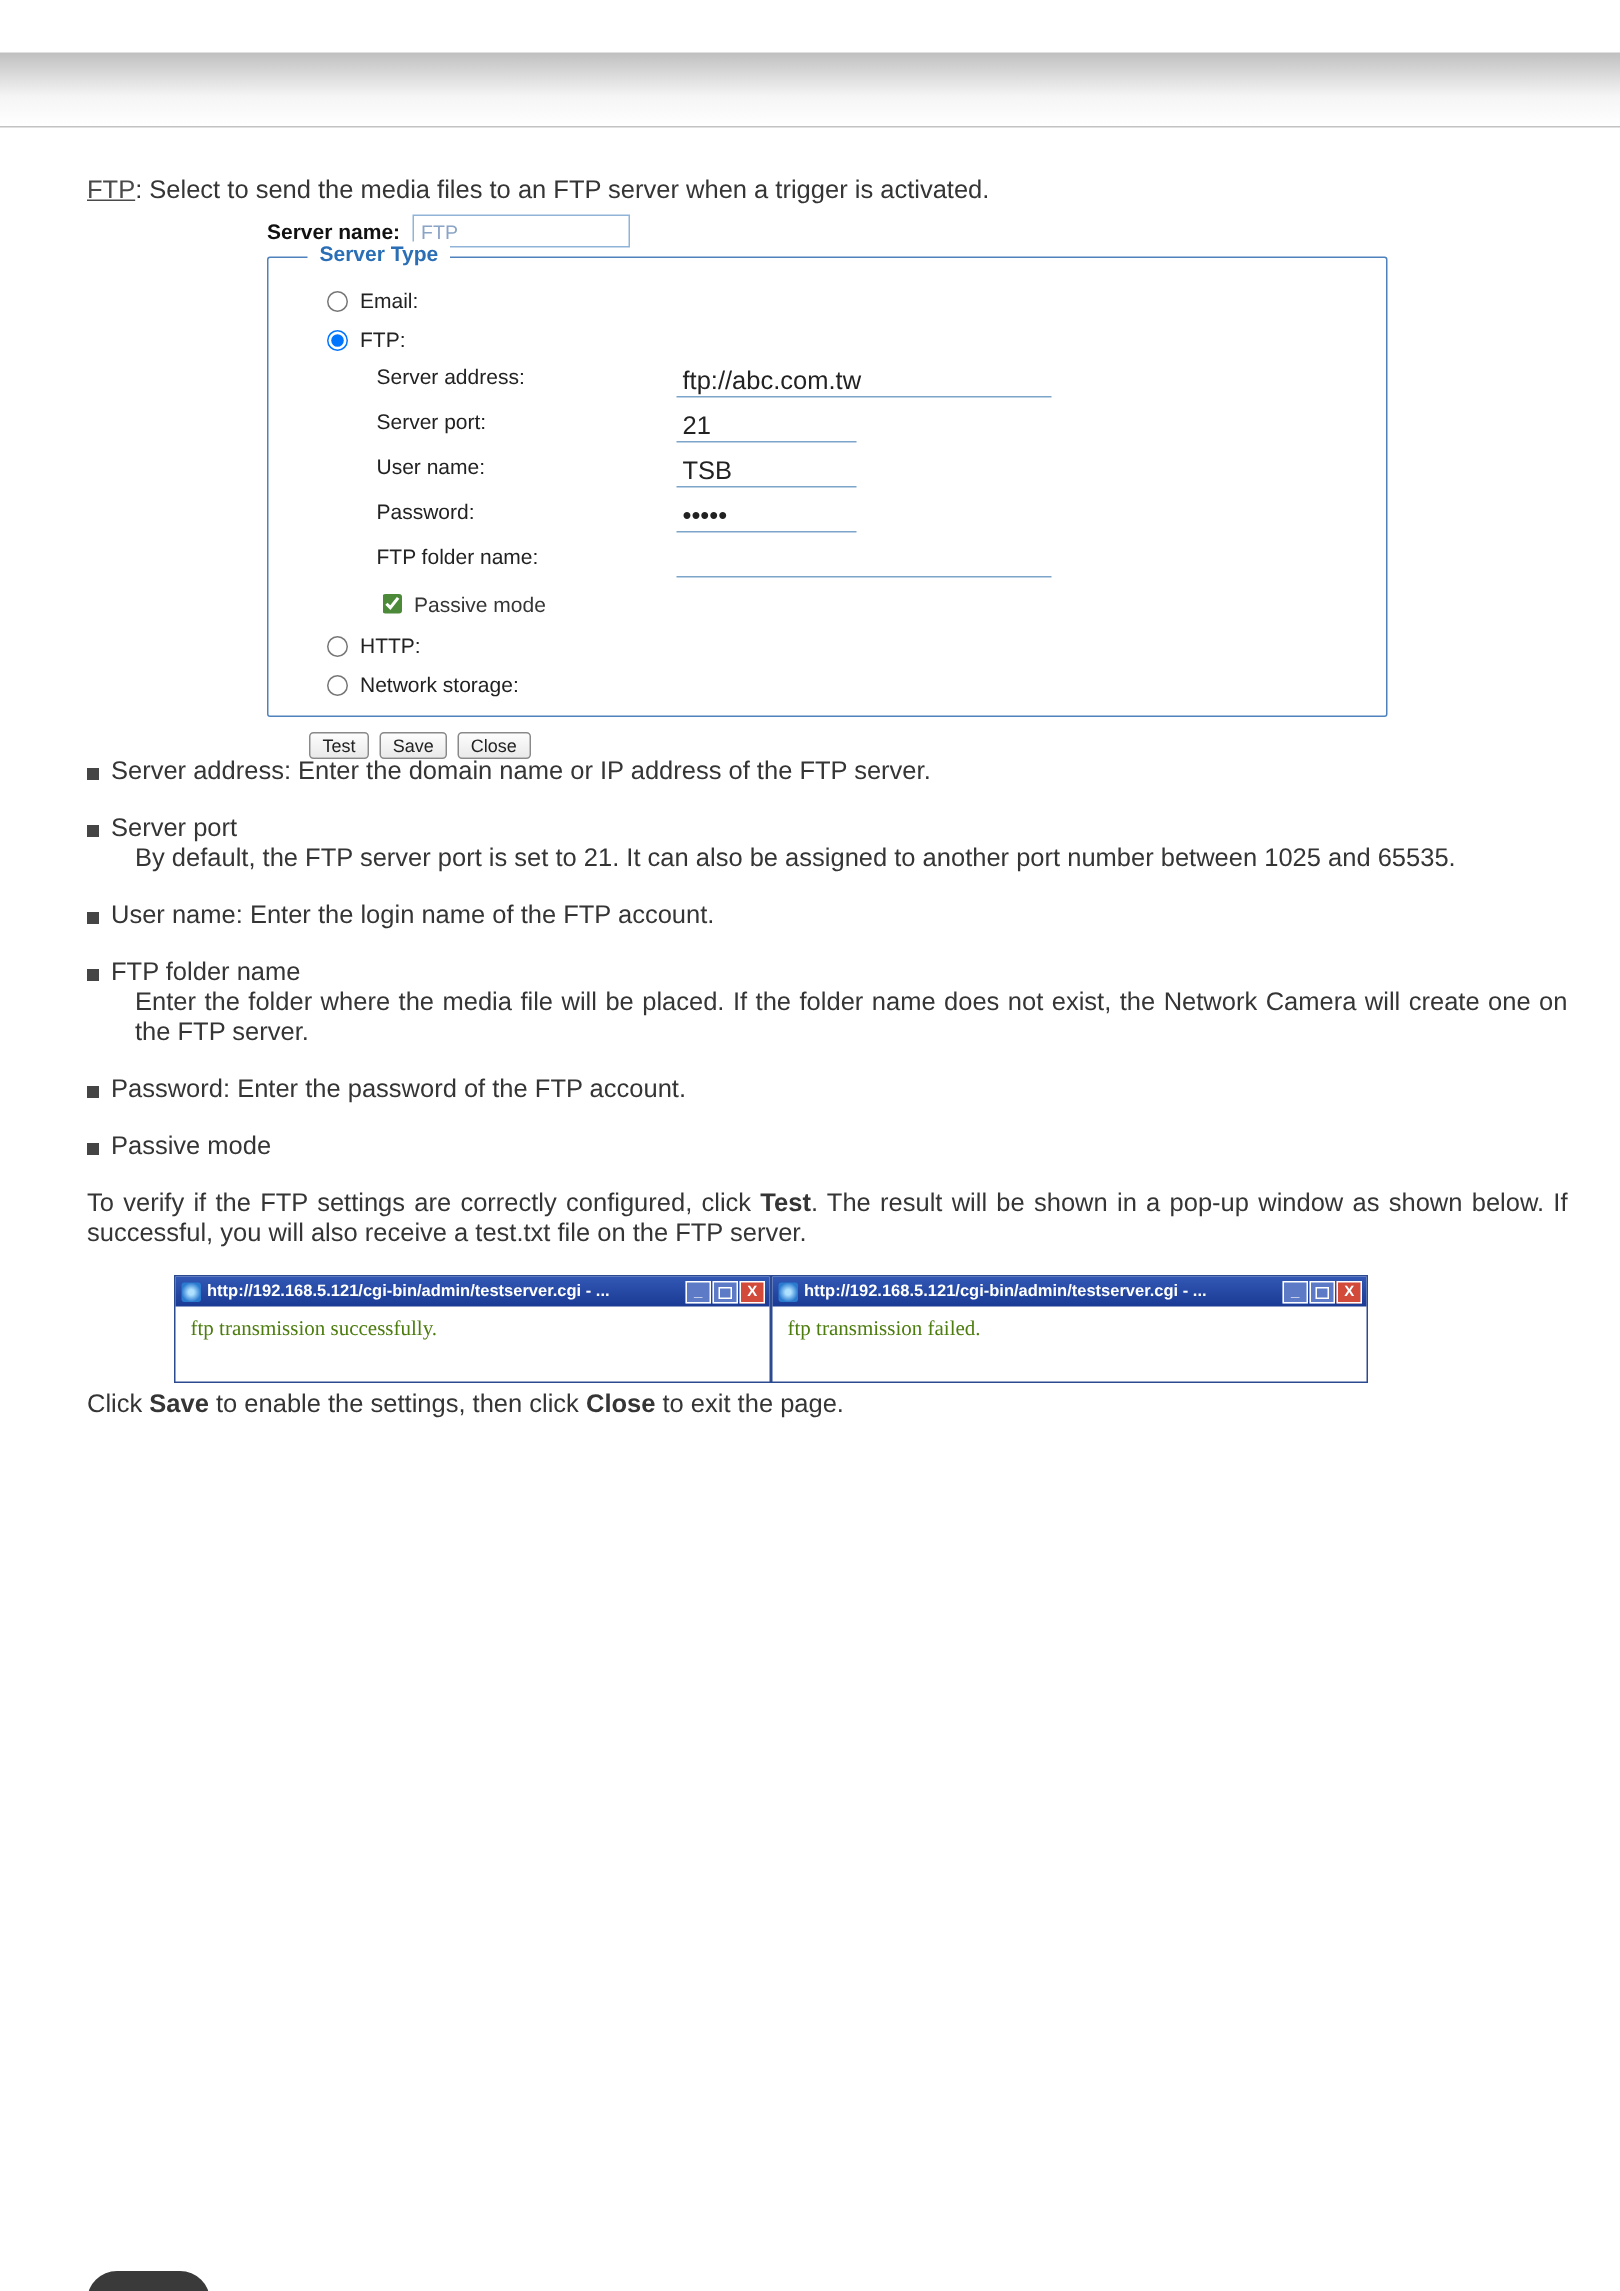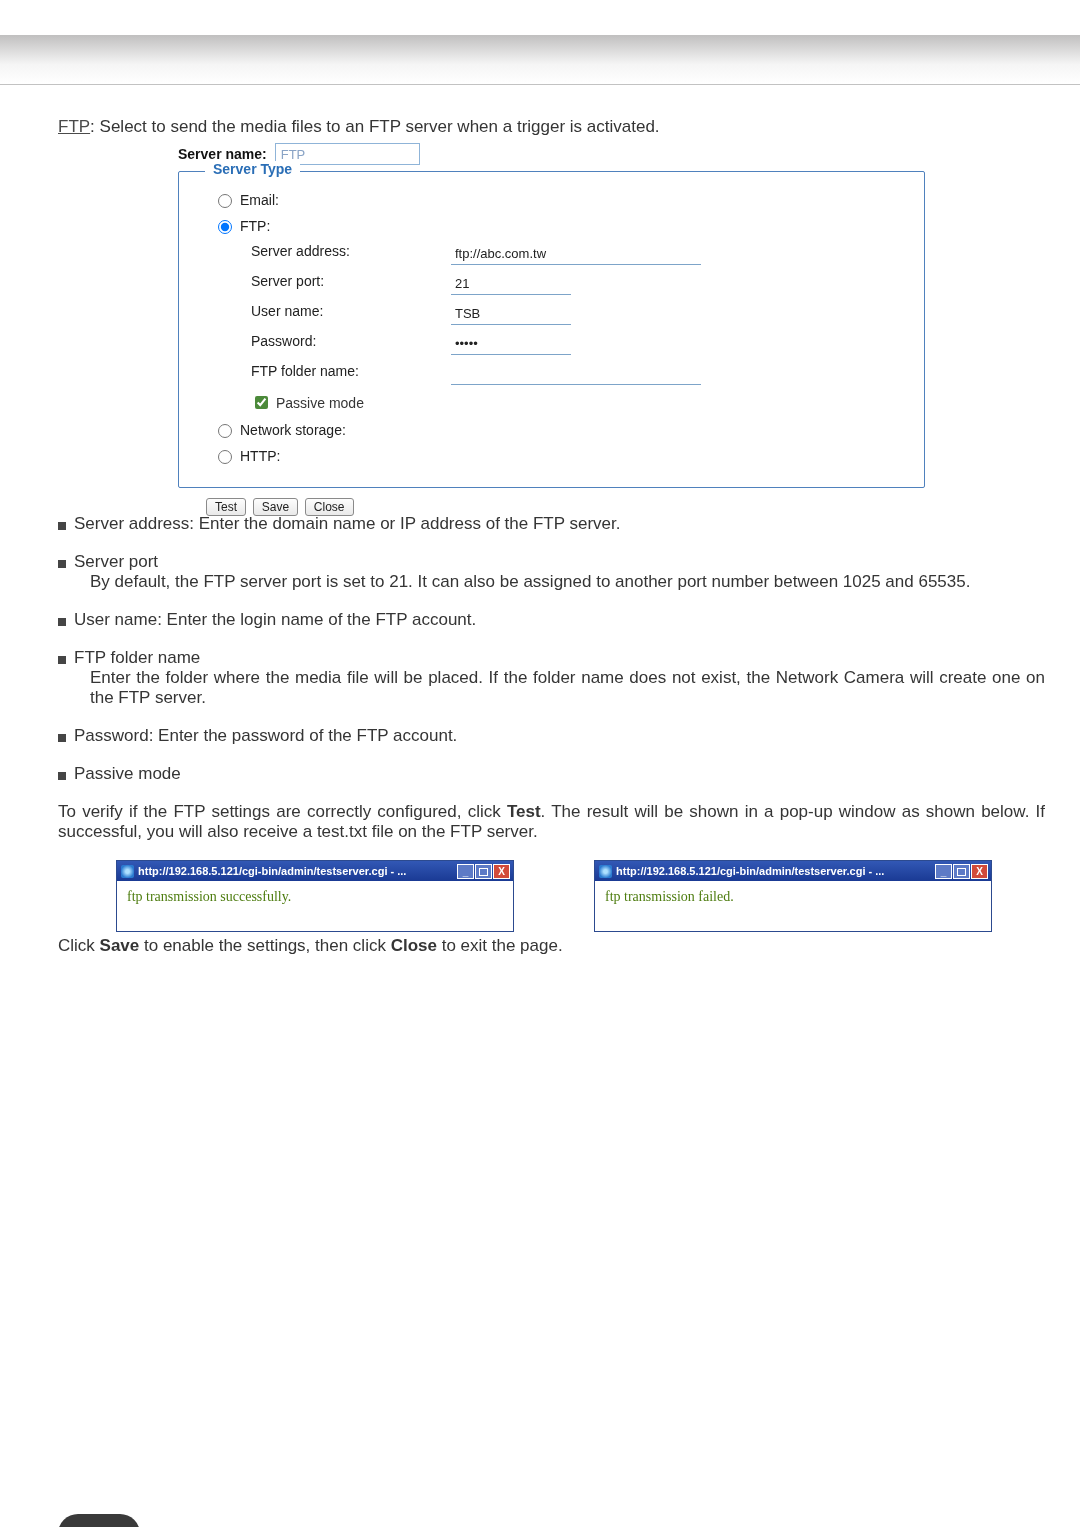--- a/index.html
+++ b/index.html
@@ -27,40 +27,40 @@
   .sn-row { display:flex; align-items:center; margin-bottom:6px; }
   .sn-label { font-weight:bold; font-size:14px; color:#111; margin-right:8px;}
   .sn-input {
     width: 145px; height:22px;
     border:1px solid #8fb4d8; padding:0 5px;
     font-size:13px; color:#8aa4c6;
   }
   .fieldset {
     border: 1px solid #4f81bd;
     border-radius: 2px;
-    padding: 10px 18px 14px 18px;
+    padding: 10px 18px 4px 18px;
     width: 747px;
     position:relative;
   }
   .fieldset-legend {
     position: absolute; top: -11px; left: 26px;
     background: #fff;
     padding: 0 8px;
     color: #2a6eb6;
     font-weight: bold;
     font-size: 14px;
   }
   .radio-row { display:flex; align-items:center; margin:9px 0 9px 16px; font-size:14px; color:#222;}
   .radio-row input[type=radio]{ margin-right:8px; width:14px; height:14px;}
   .ftp-details { margin-left: 54px; }
   .detail-row { display:flex; align-items:flex-start; margin:8px 0; font-size:14px;}
   .detail-label { width: 200px; color:#222;}
   .text-input {
     border: none; border-bottom: 1px solid #7da4c9;
-    height: 22px; font-size:13px; padding:0 4px; color:#222; background:#fff;
+    height: 22px; font-size:17px; padding:0 4px; color:#222; background:#fff;
   }
   .ti-long{ width: 250px;}
   .ti-short{ width: 120px;}
   .chk-row { display:flex; align-items:center; margin-top:8px; font-size:14px;}
   .chk-row input[type=checkbox]{ margin-right:8px; accent-color:#4c8a3a;}
   .btn-row { margin: 8px 0 0 28px;}
   .btn {
     display:inline-block; border:1px solid #8a8a8a;
     background: linear-gradient(#fdfdfd,#e9e9e9);
     border-radius:3px; padding:1px 8px; font-size:12px;
@@ -69,21 +69,21 @@
   .body-text { margin: 0 0 18px 0; }
   .bullet { display:flex; margin: 0 0 18px 0; }
   .bullet-sq {
     width:8px;height:8px;background:#454545;margin:8px 8px 0 0; flex-shrink:0;
   }
   .bullet-content { flex:1;}
   .bullet-title{}
   .bullet-desc{ margin-left:16px; text-align:justify;}
   .justify{ text-align:justify;}
   .bold{ font-weight:bold;}
-  .popups { display:flex; gap:80px; margin: 6px 0 4px 58px;}
+  .popups { display:flex; margin: 6px 0 4px 58px;}
   .popup {
     width: 398px;
     border:1px solid #2c4a8f;
     background:#fff;
   }
   .popup-titlebar{
     height:20px;
     background: linear-gradient(#3258b5,#1a3a94);
     display:flex; align-items:center; justify-content:space-between;
     padding:0 3px 0 4px;
@@ -170,25 +170,25 @@
           <input class="text-input ti-long" type="text" value="" style="">
         </div>
         <label class="chk-row">
           <input type="checkbox" checked="" style="">
           <span>Passive mode</span>
         </label>
       </div>
 
       <label class="radio-row">
         <input type="radio" name="st" style="">
+        <span>HTTP:</span>
+      </label>
+      <label class="radio-row">
+        <input type="radio" name="st" style="">
         <span>Network storage:</span>
-      </label>
-      <label class="radio-row">
-        <input type="radio" name="st" style="">
-        <span>HTTP:</span>
       </label>
     </div>
 
     <div class="btn-row">
       <span class="btn">Test</span>
       <span class="btn">Save</span>
       <span class="btn">Close</span>
     </div>
   </div>
 

